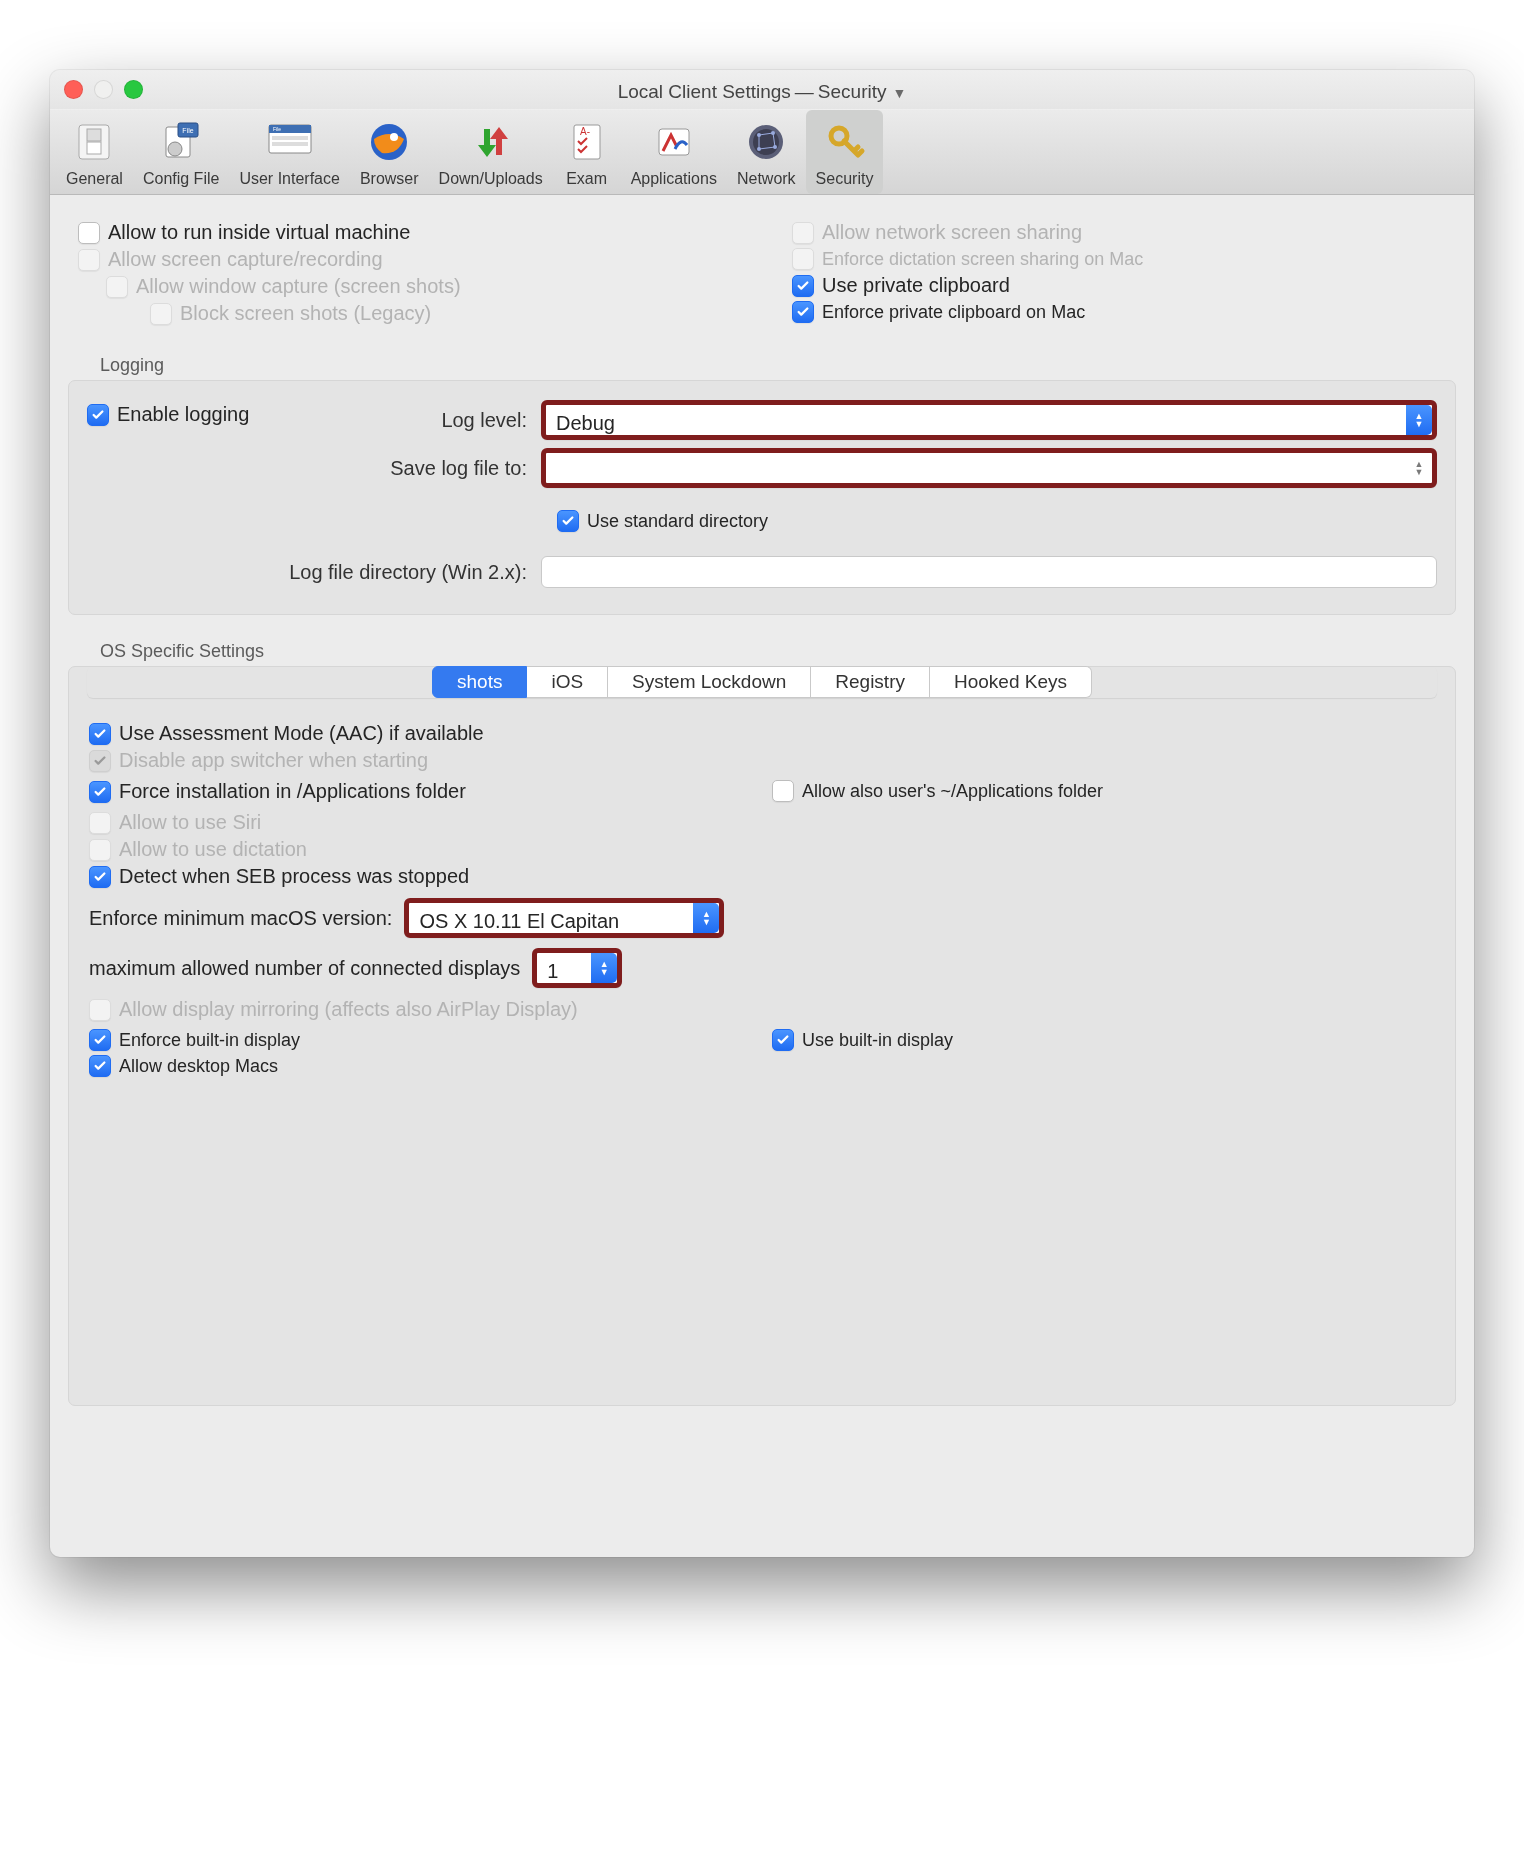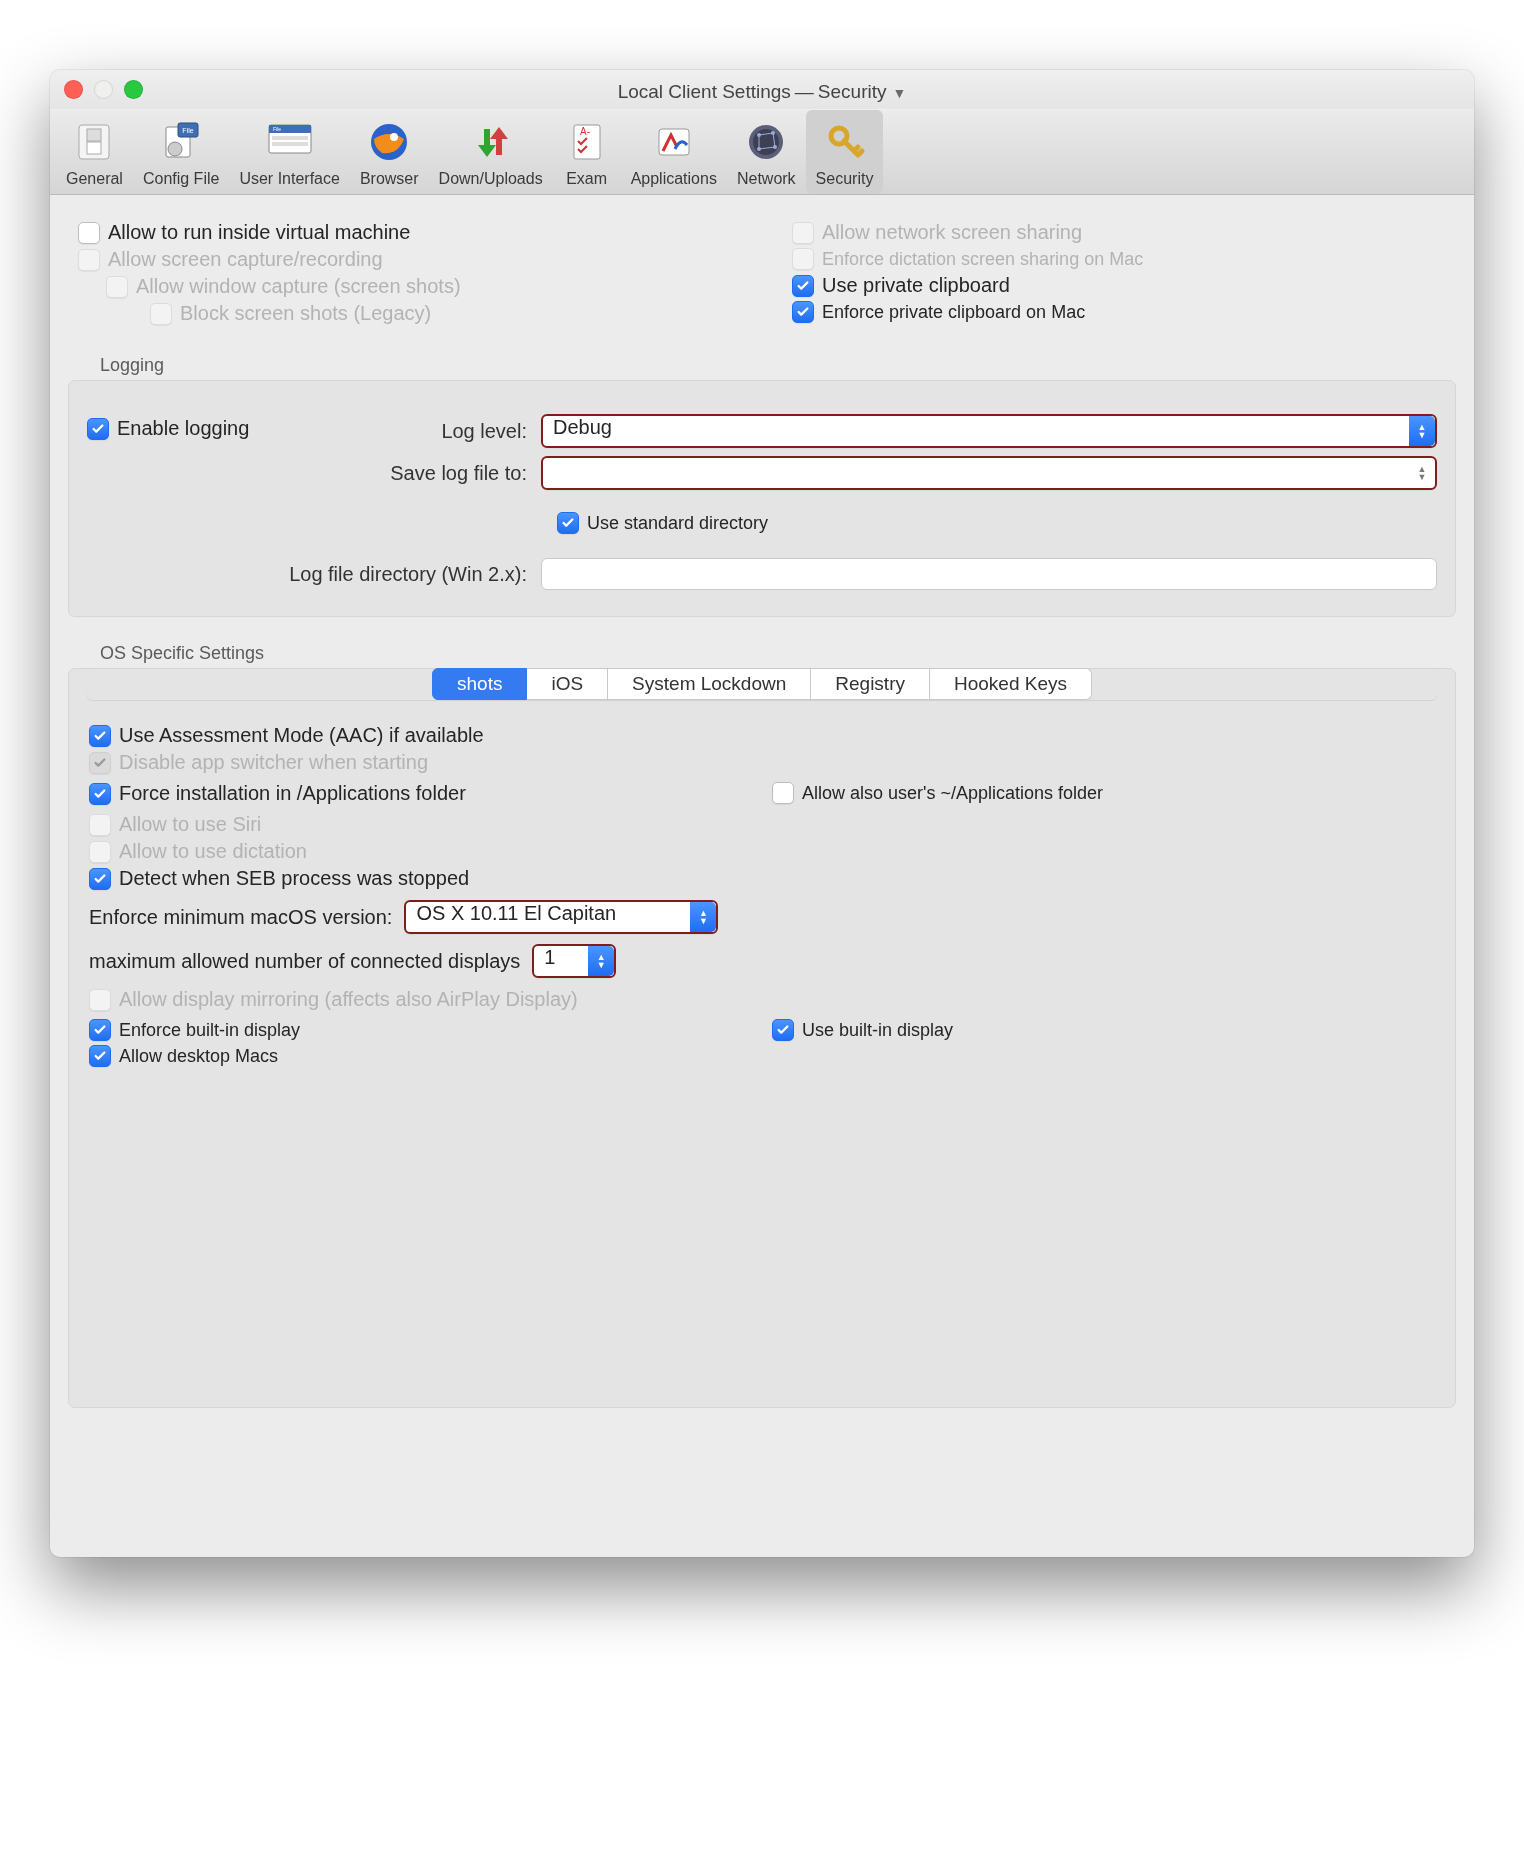--- a/index.html
+++ b/index.html
@@ -95,28 +95,28 @@
   .box.checked svg{width:14px;height:14px;}
   .box.checked path{stroke:#fff;stroke-width:2.6;fill:none;stroke-linecap:round;stroke-linejoin:round;}
   .box.checked.disabled path{stroke:#9a9a9a;}
   
   .grouplabel{font-size:18px;color:#5b5b5b;margin:26px 0 4px 40px;}
   .groupbox{
     margin:0 8px;
     background:var(--groupbox-bg);
     border:1px solid var(--groupbox-border);
     border-radius:7px;
-    padding:32px 18px 18px 18px;
+    padding:18px 18px 18px 18px;
   }
   
   .frow{display:flex;align-items:center;gap:14px;margin:8px 0;}
   .flabel{width:440px;text-align:right;font-size:20px;color:#333;}
   .popup{
-    flex:1;display:flex;align-items:flex-start;justify-content:space-between;
-    background:#fff;border:2px solid #7f1d1d;border-radius:6px;
+    flex:1;display:flex;align-items:flex-end;justify-content:space-between;
+    background:#fff;border:5px solid #7f1d1d;border-radius:6px;
     height:30px;padding:0 0 0 10px;font-size:20px;
     box-shadow:0 1px 1px rgba(0,0,0,.04);
     overflow:hidden;
   }
   .popup .arrows{
     width:26px;align-self:stretch;background:linear-gradient(#4a95ff,#1f6cf2);
     display:flex;flex-direction:column;align-items:center;justify-content:center;
     color:#fff;font-size:9px;line-height:8px;border-top-right-radius:5px;border-bottom-right-radius:5px;
   }
   .popup.plain .arrows{background:transparent;color:#7a7a7a;}

